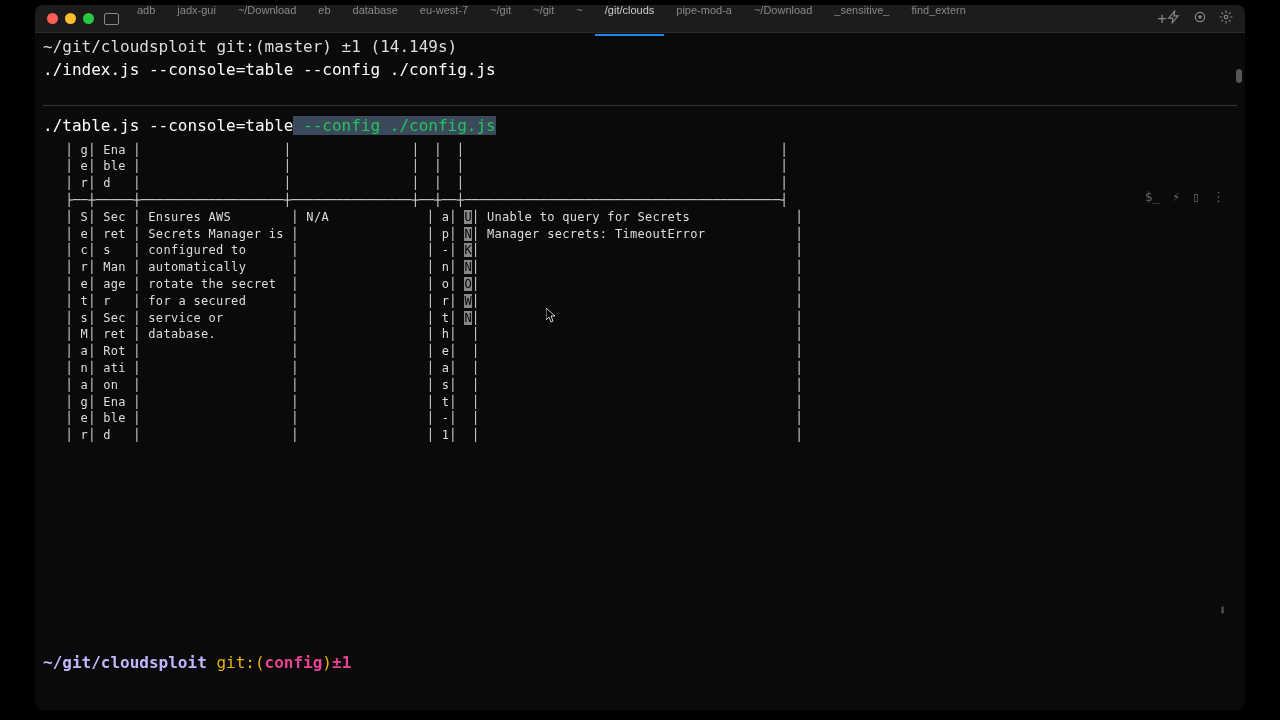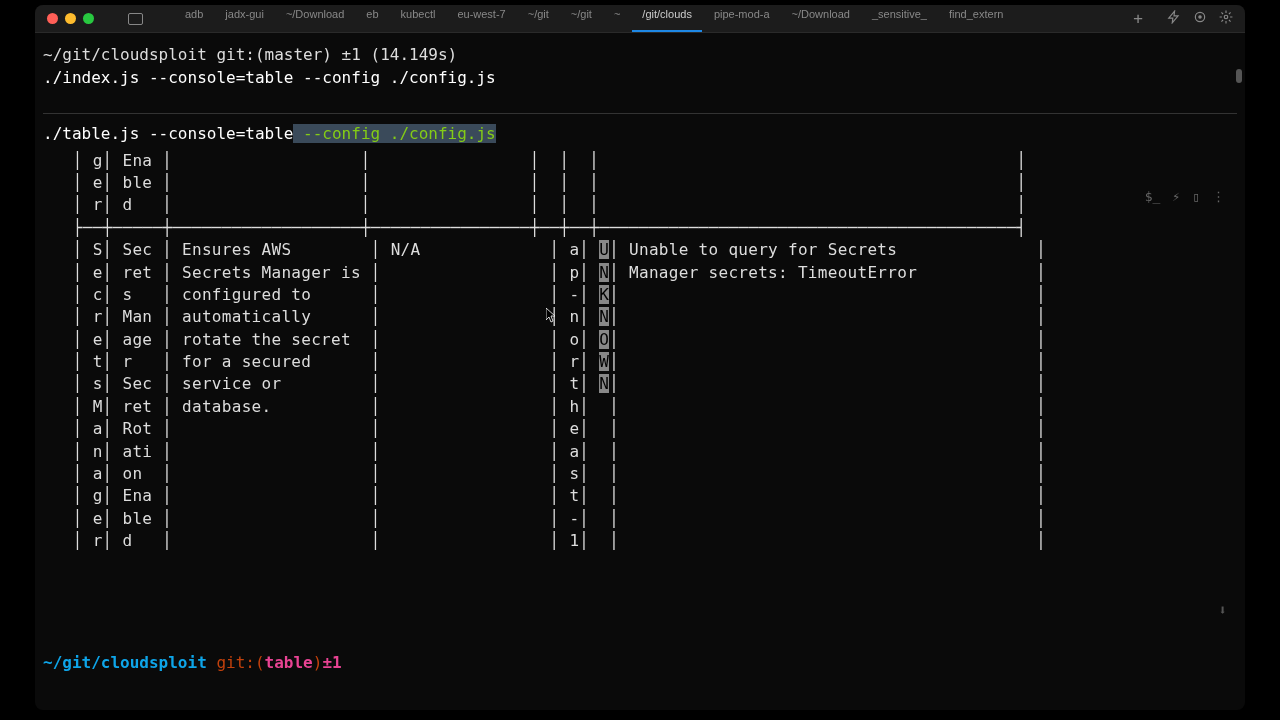--- a/index.html
+++ b/index.html
@@ -21,90 +21,90 @@
   border-radius: 8px;
   position: relative;
   overflow: hidden;
 }
 .titlebar {
   height: 28px;
   background: #1c1c1c;
   display: flex;
   align-items: center;
   padding: 0 12px;
-  gap: 24px;
+  gap: 0;
   border-bottom: 1px solid #2a2a2a;
 }
 .traffic-lights { display: flex; gap: 7px; margin-right: 10px; }
 .tl { width: 11px; height: 11px; border-radius: 50%; }
 .tl-red { background: #ff5f57; }
 .tl-yellow { background: #febc2e; }
 .tl-green { background: #28c840; }
 .tab-icon { width: 15px; height: 12px; border: 1.5px solid #888; border-radius: 2px; margin-right: 8px; }
 .tabs { display: flex; flex: 1; gap: 2px; }
 .tab {
   font-family: -apple-system, sans-serif;
   font-size: 11px;
   color: #888;
   padding: 2px 10px;
   cursor: pointer;
   white-space: nowrap;
 }
-.tab.active { color: #ccc; border-bottom: 2px solid #1e88e5; padding-bottom: 10px; text-align: right; }
+.tab.active { color: #ccc; border-bottom: 2px solid #1e88e5; padding-bottom: 18px; text-align: right; }
 .titlebar-right { display: flex; gap: 12px; align-items: center; color: #888; }
 .titlebar-right svg { width: 14px; height: 14px; }
 .plus-icon { font-size: 16px; color: #888; cursor: pointer; }
 
 .terminal {
-  padding: 10px 8px 0 8px;
+  padding: 2px 8px 0 8px;
   font-size: 16px;
   line-height: 1.45;
   color: #ddd;
   height: calc(100% - 28px);
   overflow: hidden;
   position: relative;
 }
 .prompt-line { white-space: pre; }
 .cmd-line { font-weight: normal; color: #fff; white-space: pre; }
-.highlight { background: #3a4a5a; color: #84cc16; }
+.highlight { background: #3a4a5a; color: #22c55e; }
 
 .hr-line {
   border: none;
   border-top: 1px solid #333;
   margin: 10px 0 8px 0;
 }
 .block-icons {
   position: absolute;
   right: 20px;
   top: 155px;
   display: flex;
   gap: 12px;
   color: #666;
   font-size: 13px;
 }
 .block-icons span { cursor: pointer; }
 
 .table-area {
   margin-top: 4px;
   white-space: pre;
-  font-size: 16px;
+  font-size: 12px;
   line-height: 1.4;
   letter-spacing: 0.3px;
 }
 .table-area .sel { background: #888; color: #000; }
 
 .bottom-prompt {
   position: absolute;
   bottom: 36px;
   left: 8px;
   font-size: 16px;
   font-weight: normal;
 }
-.bp-path { color: #0ea5e9; font-weight: bold; text-align: right; }
-.bp-git { color: #c2410c; }
+.bp-path { color: #c4b5fd; font-weight: bold; text-align: right; }
+.bp-git { color: #eab308; }
 .bp-branch { color: #e84393; font-weight: bold; }
 .bp-diff { color: #e84393; font-weight: bold; }
 
 .download-icon {
   position: absolute;
   right: 18px;
   bottom: 90px;
   color: #555;
   font-size: 14px;
 }
@@ -135,21 +135,21 @@
       <div class="tl tl-red"></div>
       <div class="tl tl-yellow"></div>
       <div class="tl tl-green"></div>
     </div>
     <div class="tab-icon"></div>
     <div class="tabs" id="tabs">
         <span class="tab">adb</span>
         <span class="tab">jadx-gui</span>
         <span class="tab">~/Download</span>
         <span class="tab">eb</span>
-        <span class="tab">kubectl</span>
+        <span class="tab">database</span>
         <span class="tab">eu-west-7</span>
         <span class="tab">~/git</span>
         <span class="tab">~/git</span>
         <span class="tab">~</span>
         <span class="tab active">/git/clouds</span>
         <span class="tab">pipe-mod-a</span>
         <span class="tab">~/Download</span>
         <span class="tab">_sensitive_</span>
         <span class="tab">find_extern</span>
       </div>
@@ -206,21 +206,21 @@
    │ M│ ret │ database.          │                 │ h│  │                                          │
    │ a│ Rot │                    │                 │ e│  │                                          │
    │ n│ ati │                    │                 │ a│  │                                          │
    │ a│ on  │                    │                 │ s│  │                                          │
    │ g│ Ena │                    │                 │ t│  │                                          │
    │ e│ ble │                    │                 │ -│  │                                          │
    │ r│ d   │                    │                 │ 1│  │                                          │
 </div>
 
     <div class="bottom-prompt">
-      <span class="bp-path">~/git/cloudsploit </span><span class="bp-git">git:(</span><span class="bp-branch">table</span><span class="bp-git">)</span><span class="bp-diff">±1</span>
+      <span class="bp-path">~/git/cloudsploit </span><span class="bp-git">git:(</span><span class="bp-branch">config</span><span class="bp-git">)</span><span class="bp-diff">±1</span>
     </div>
 
     <div class="download-icon">⬇</div>
   </div>
 </div>
 
 <svg class="cursor" viewBox="0 0 12 16">
     <path d="M0 0 L0 12 L3 9 L5 14 L7 13 L5 8 L9 8 Z" fill="#000" stroke="#fff" stroke-width="0.8"></path>
   </svg>
 

